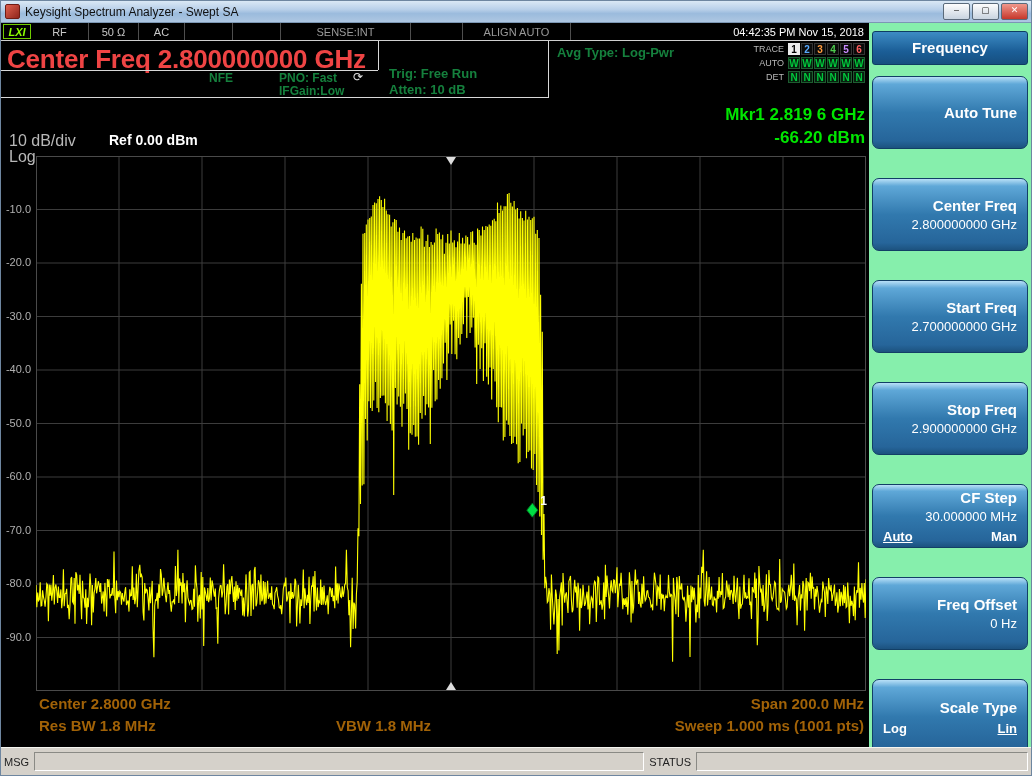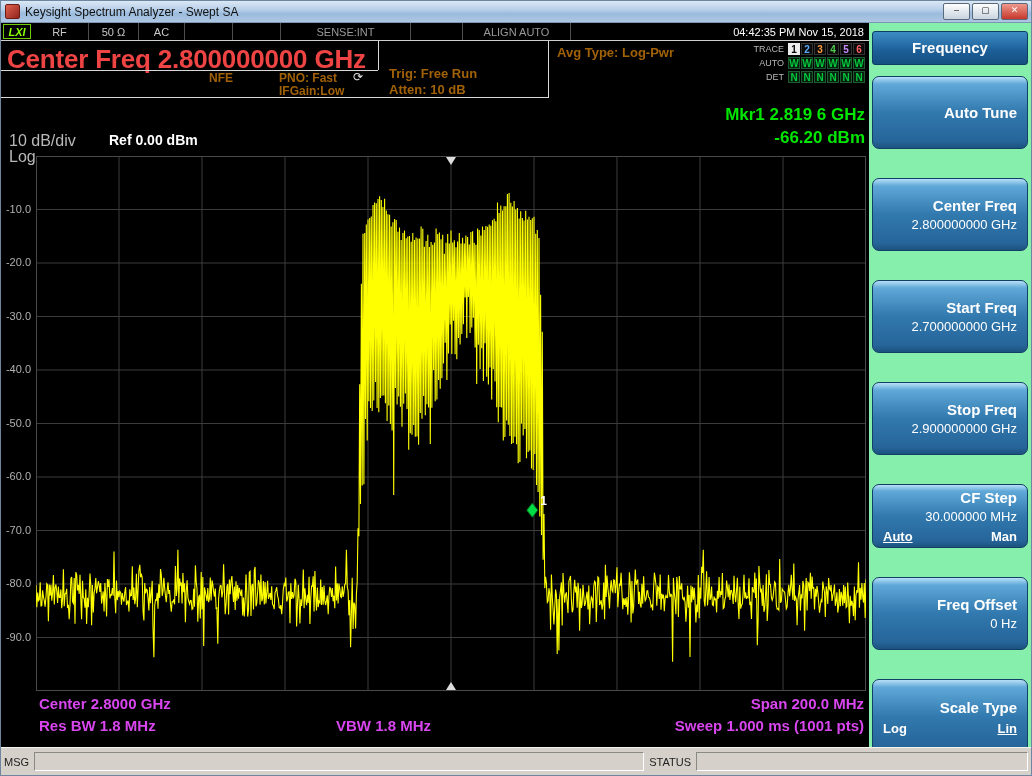--- a/index.html
+++ b/index.html
@@ -29,40 +29,40 @@
   .w58{width:58px}.w50{width:50px}.w46{width:46px}.w48{width:48px}.w130{width:130px}.w52{width:52px}.w108{width:108px}
   .lxi{display:flex;align-items:center;justify-content:center;width:28px;margin:1px 0 1px 2px;
        color:#8cff00;font-weight:bold;font-style:italic;font-size:11px;border:1px solid #6fcc00;
        border-right:1px solid #6fcc00;box-sizing:border-box;}
 
   
   .header{position:absolute;left:0;top:40px;width:870px;height:57px;background:#000;}
   .big-title{position:absolute;left:6px;top:3px;font-size:26px;font-weight:bold;color:#ef4444;letter-spacing:-0.2px;}
   .sep{position:absolute;background:#d8d8d8;}
   .sep.v{width:1px;} .sep.h{height:1px;}
-  .hannot{position:absolute;font-size:12px;font-weight:bold;color:#a16207;white-space:nowrap;}
+  .hannot{position:absolute;font-size:12px;font-weight:bold;color:#15803d;white-space:nowrap;}
   .hannot.sz13{font-size:13px;}
   .loop-icon{position:absolute;font-size:12px;color:#ddd;}
   .trace-block{position:absolute;right:6px;top:1px;}
   .tr-row{display:flex;align-items:center;justify-content:flex-end;height:13px;margin-bottom:1px;}
   .tr-label{font-size:9px;color:#b8b8b8;padding-right:4px;}
   .tr-cells{display:flex;gap:1px;}
   .tr-cell{width:12px;height:12px;line-height:12px;text-align:center;font-size:10px;font-weight:bold;
            border:1px solid #333;box-sizing:border-box;background:#0a0a0a;}
   .tr-cell.tr-active{background:#ececec;color:#000;border-color:#ececec;}
   .tr-cell.grn{color:#00c83c;background:#07200e;border-color:#1d5c30;}
 
   
   .abs{position:absolute;white-space:nowrap;}
   .mkr{color:#00e600;font-weight:bold;font-size:17px;text-align:right;}
   .gray12{color:#b8b8b8;font-size:16px;}
   .ref{color:#fff;font-weight:bold;font-size:14px;}
   .ylabels{position:absolute;left:0;top:155px;width:32px;height:535px;}
   .ylab{position:absolute;right:2px;font-size:11px;color:#b0b0b0;}
-  .bnote{color:#d946ef;font-weight:bold;font-size:15px;}
+  .bnote{color:#a16207;font-weight:bold;font-size:15px;}
   #plot-svg{position:absolute;left:35px;top:155px;}
 
   
   .sidebar{position:absolute;right:0;top:22px;width:162px;height:726px;background:#86efac;}
   .menu-title{margin:8px 3px 0 3px;height:32px;line-height:32px;text-align:center;color:#fff;
               font-weight:bold;font-size:15px;border:1px solid #0e3c63;border-radius:3px;
               background:linear-gradient(180deg,#3d8cc4,#1b5e97 60%,#164f80);}
   .softkeys{position:absolute;left:3px;right:3px;top:53px;display:flex;flex-direction:column;gap:29px;}
   .softkey{position:relative;display:flex;flex-direction:column;justify-content:center;align-items:flex-end;
            gap:3px;height:73px;padding:4px 10px;box-sizing:border-box;color:#fff;cursor:pointer;

